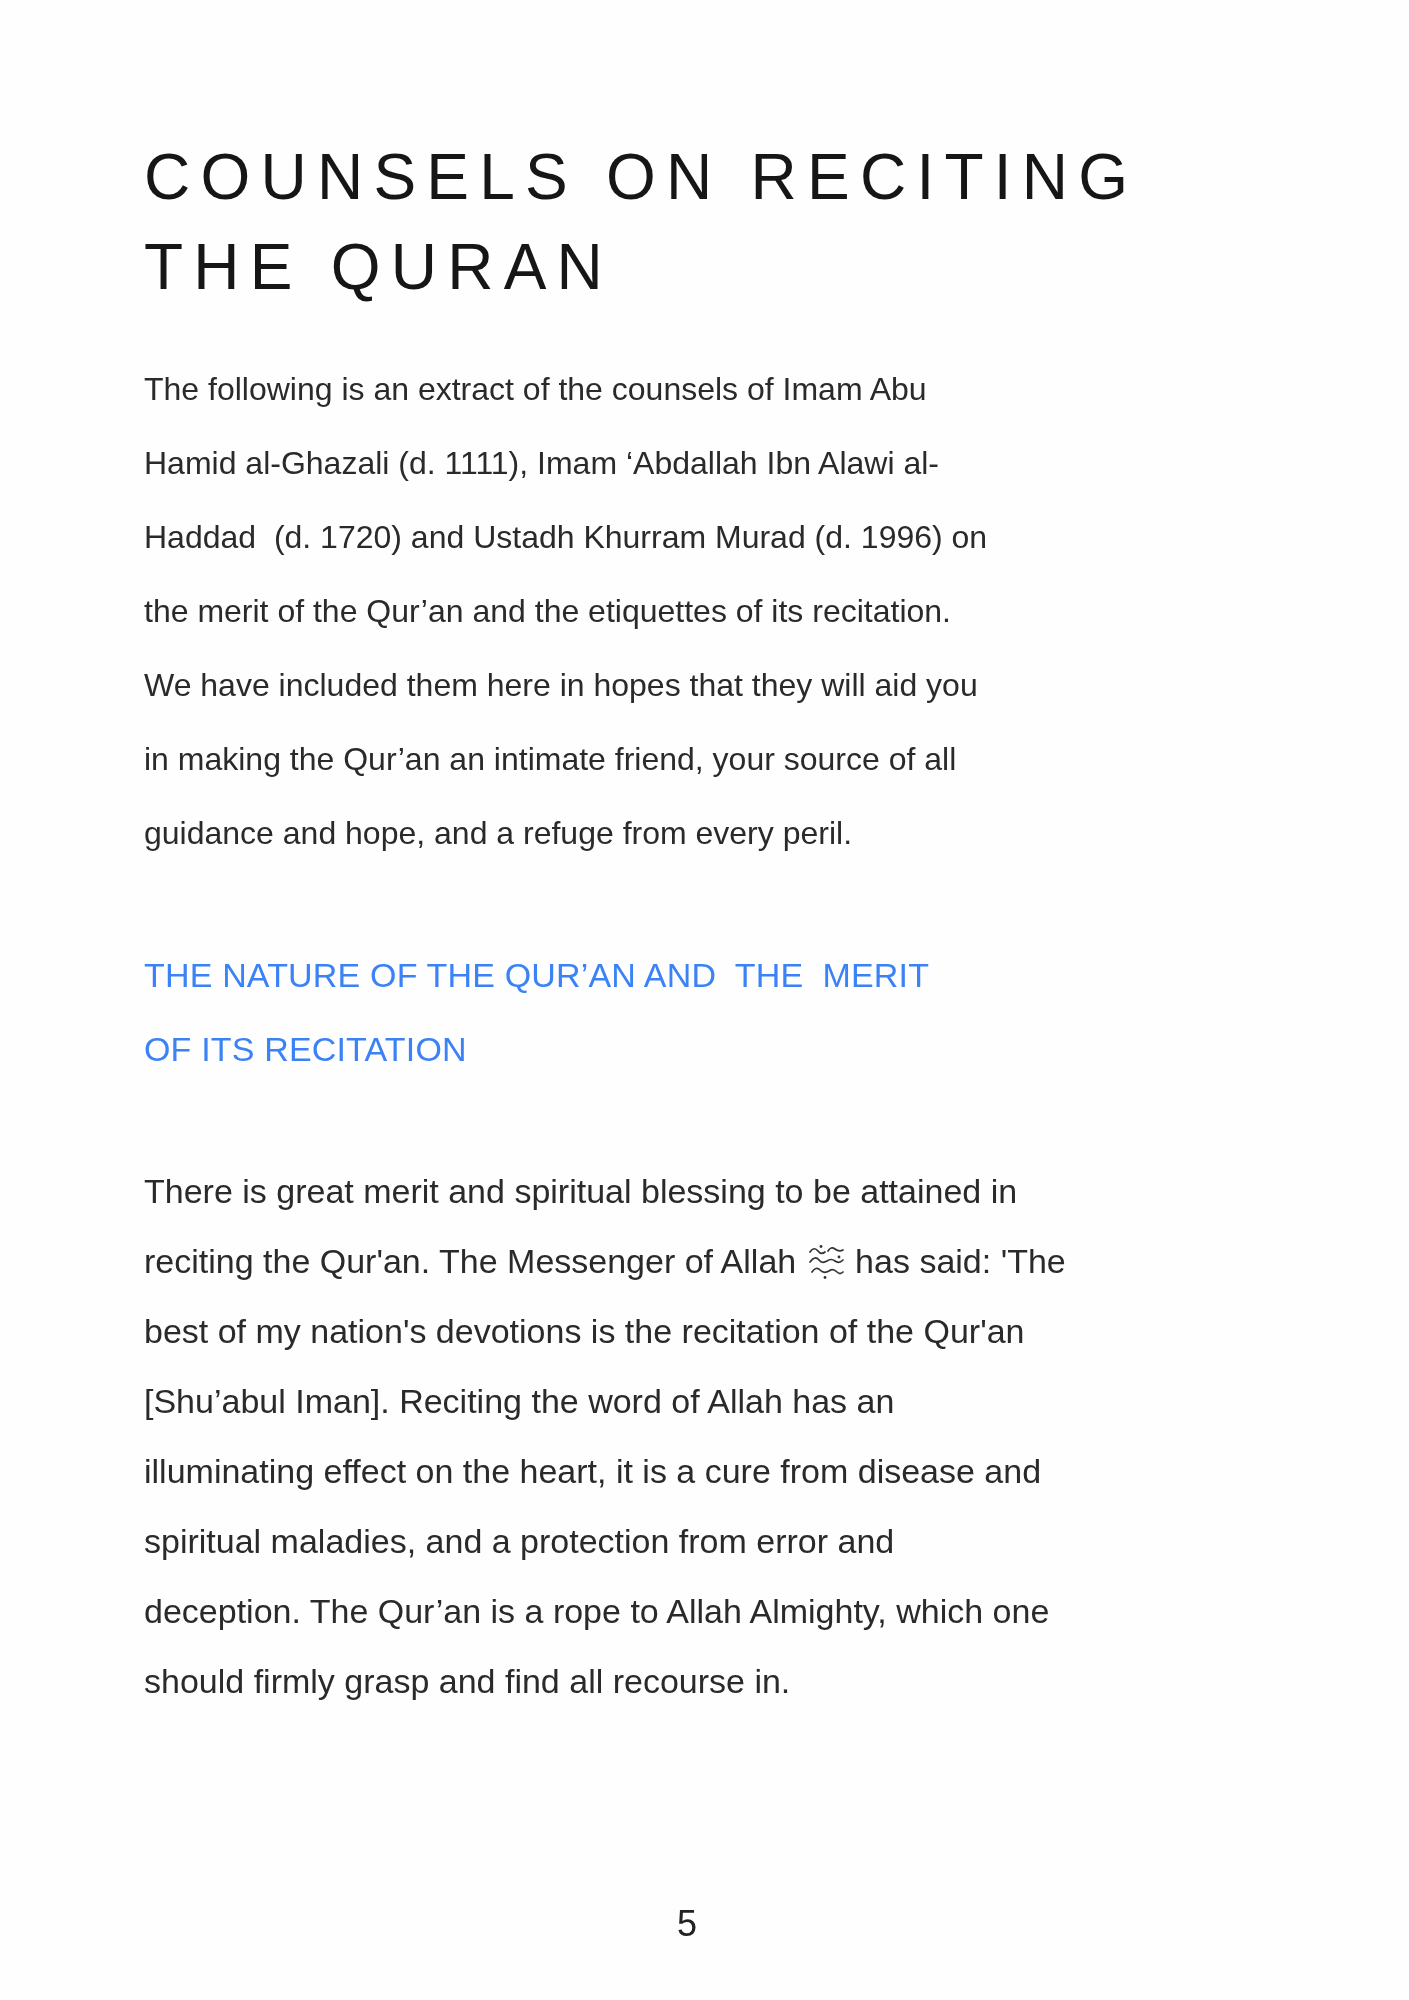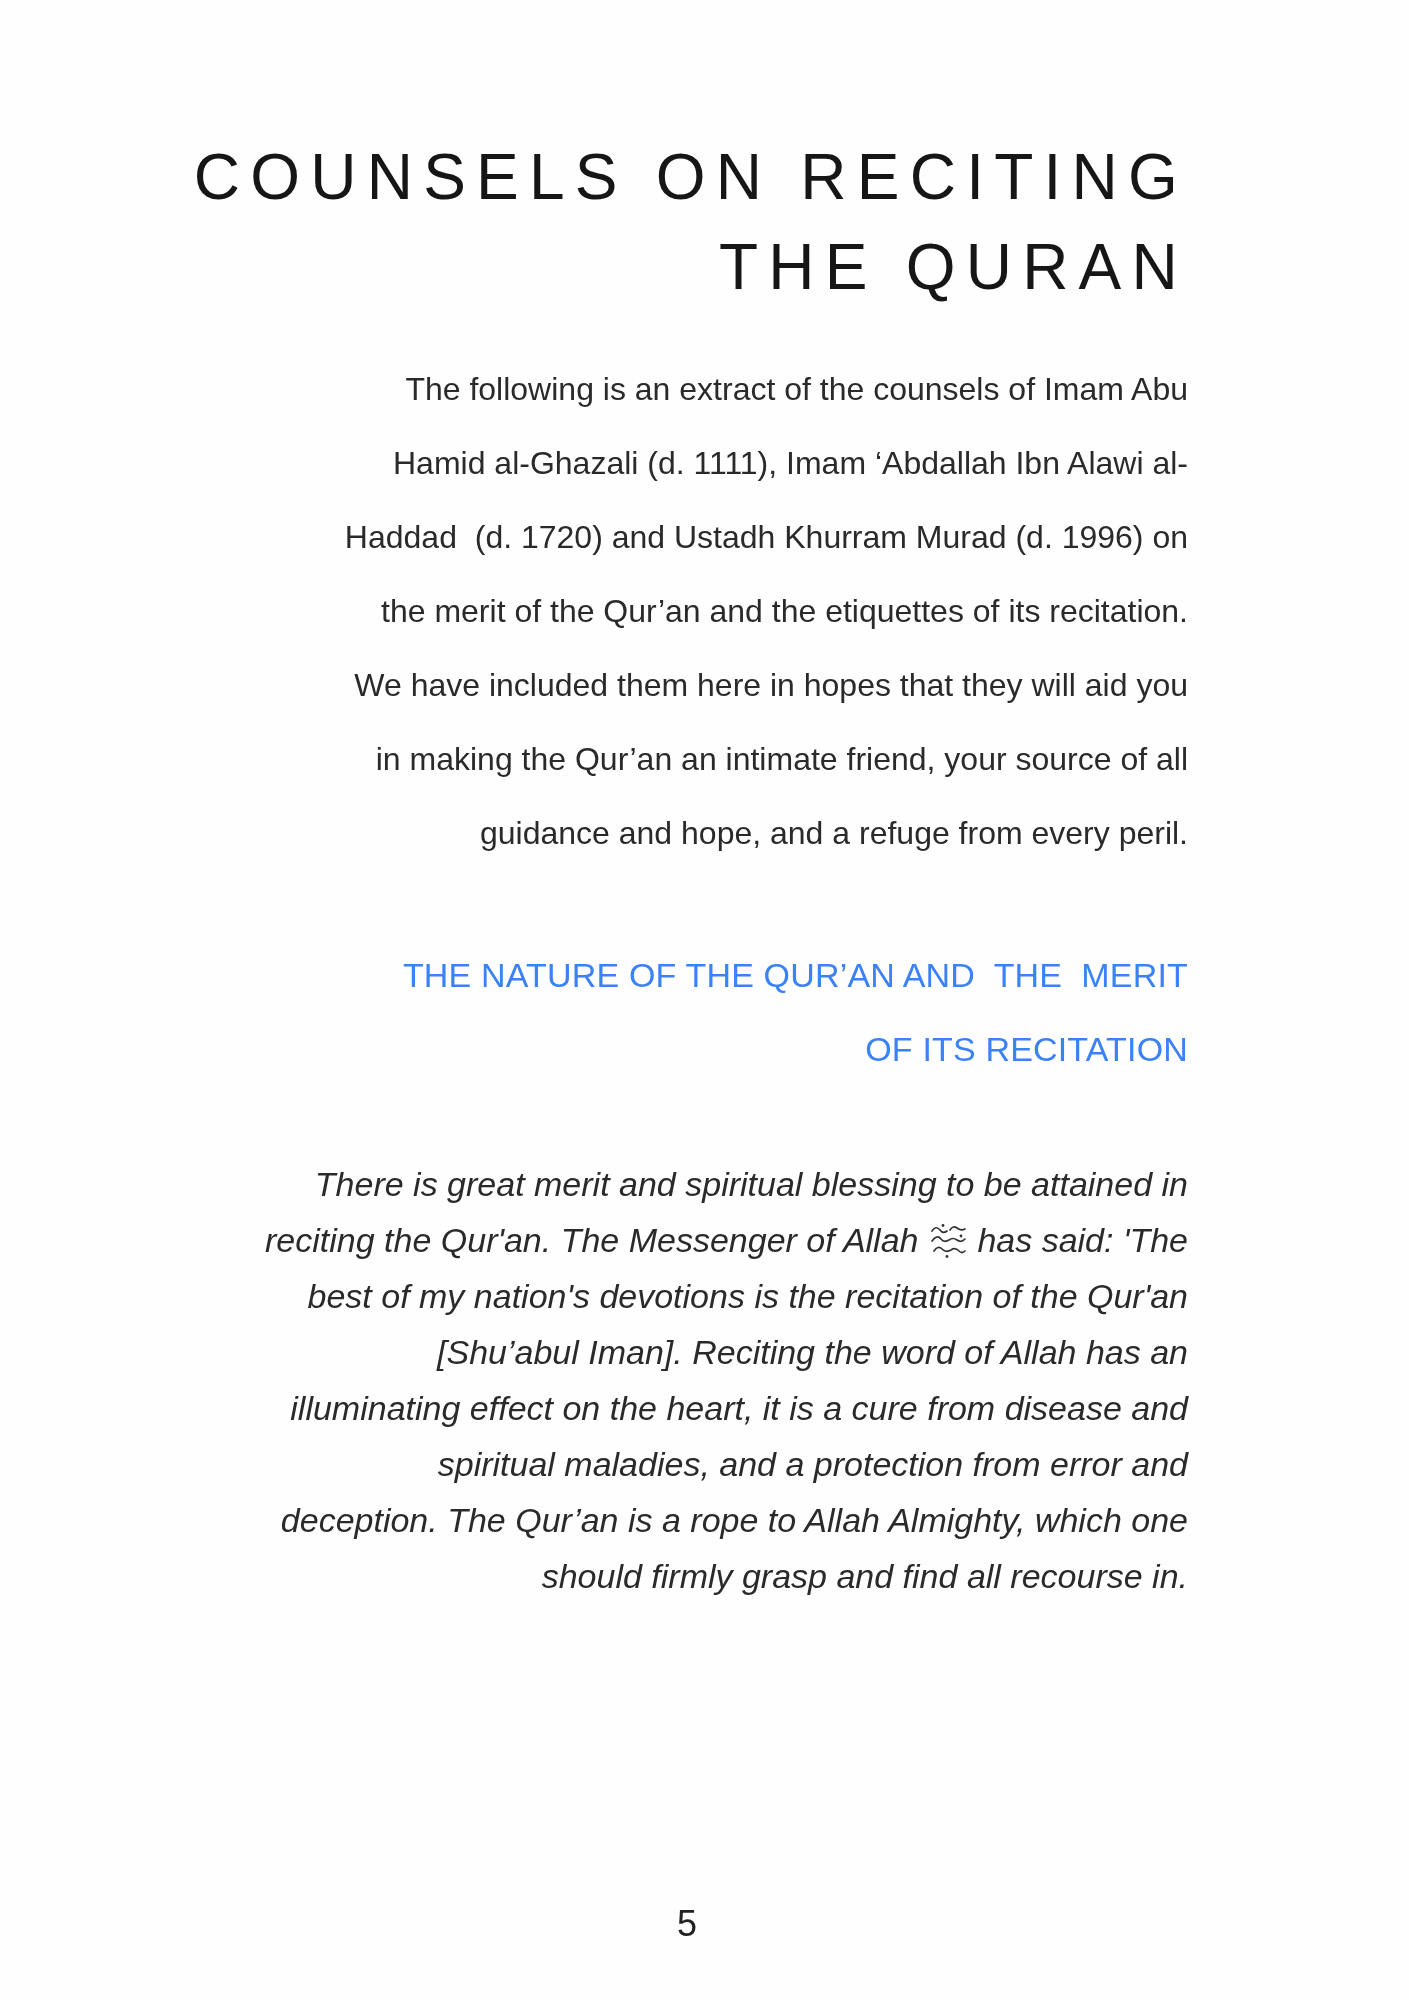--- a/index.html
+++ b/index.html
@@ -9,23 +9,23 @@
     width: 1409px;
     height: 2000px;
     background: #fefefe;
     overflow: hidden;
     font-family: "Liberation Sans", "DejaVu Sans", sans-serif;
     -webkit-font-smoothing: antialiased;
   }
   .content {
     position: absolute;
     top: 0;
-    left: 128px;
+    left: 144px;
     width: 1060px;
-    text-align: right;
+    text-align: left;
   }
   .title {
     margin-top: 132px;
     font-size: 64px;
     line-height: 90px;
     font-weight: 300;
     letter-spacing: 0.16em;
     color: #161616;
     white-space: pre-wrap;
   }
@@ -42,25 +42,24 @@
     font-size: 34px;
     line-height: 74px;
     font-weight: 300;
     letter-spacing: 0.005em;
     color: #3b82f6;
     white-space: pre-wrap;
   }
   .main-paragraph {
     margin-top: 70px;
     font-size: 34px;
-    line-height: 56px;
+    line-height: 70px;
     font-weight: 300;
     color: #2a2a2a;
     white-space: pre-wrap;
-    font-style: italic;
   }
   .pbuh {
     display: inline-block;
     width: 40px;
     height: 38px;
     vertical-align: -8px;
   }
   .pbuh svg { display: block; width: 100%; height: 100%; }
   .page-number {
     position: absolute;

